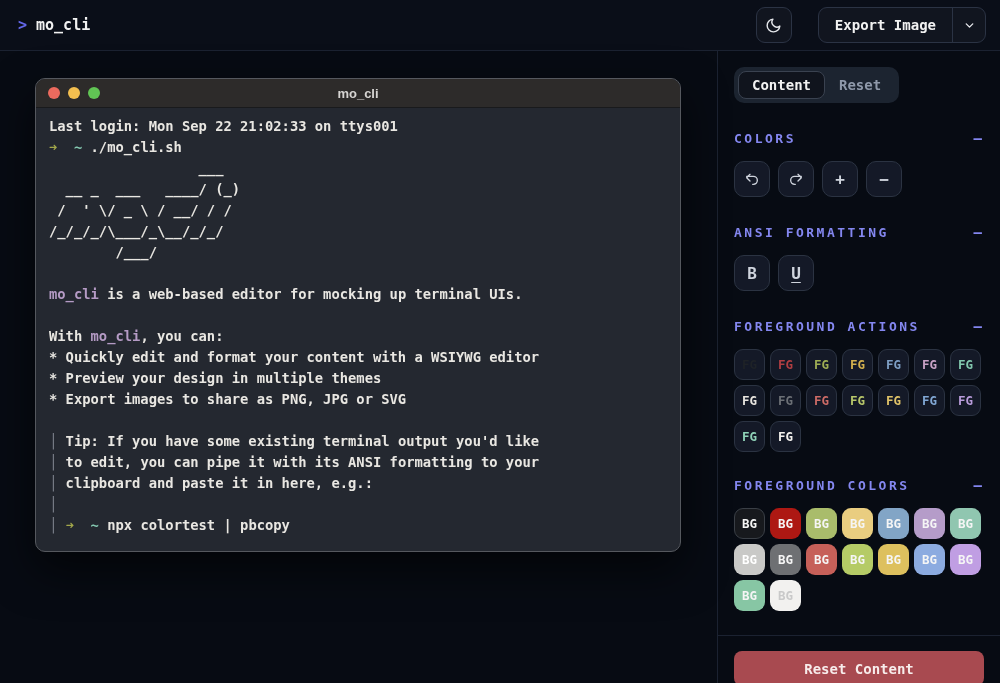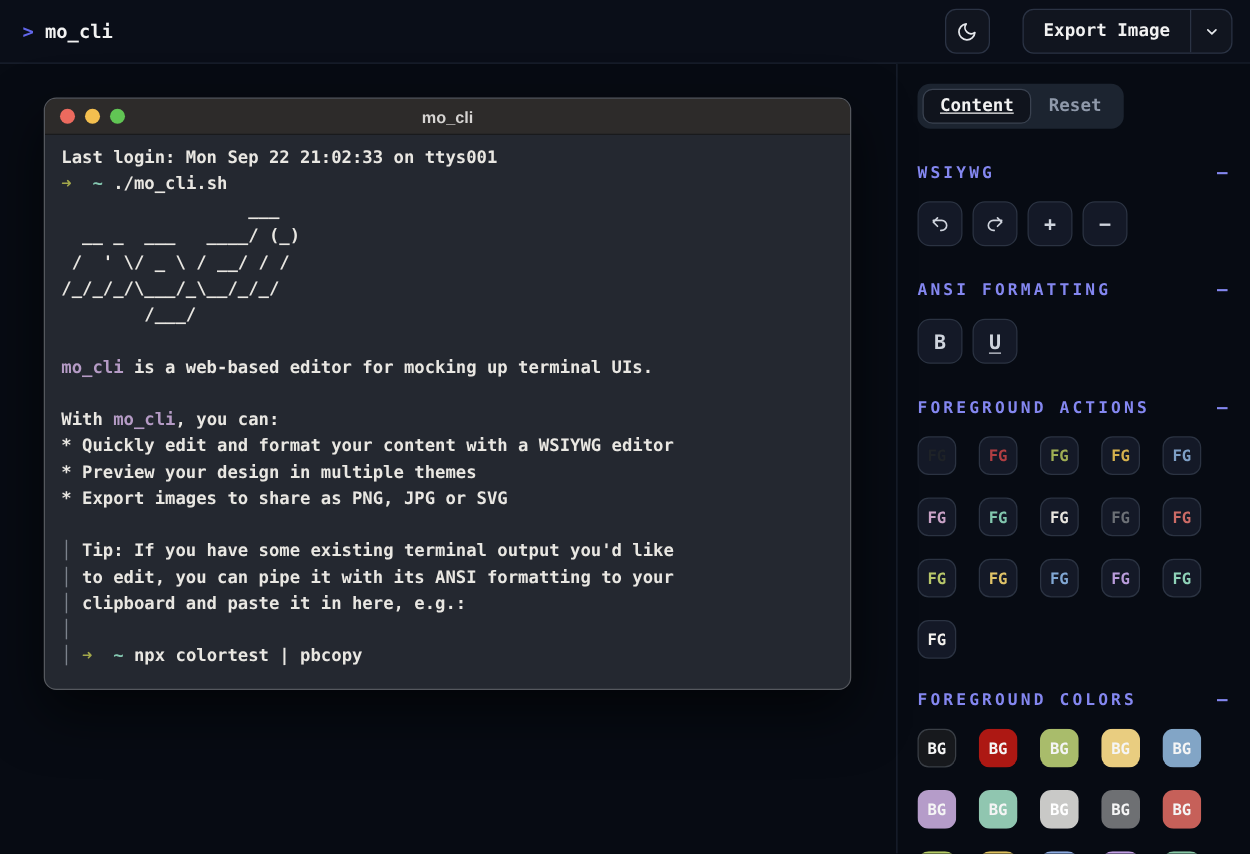--- a/index.html
+++ b/index.html
@@ -62,35 +62,35 @@
     white-space:pre; color:#e9e7e2; height:445px; cursor:text;
   }
   
   .tabs {
     display:inline-flex; background:#1c2430; border-radius:10px; padding:4px; margin-bottom:20px;
   }
   .tab {
     font-size:14px; font-weight:bold; padding:5px 13px; border-radius:8px; cursor:pointer;
     color:#8f99aa; border:1px solid transparent;
   }
-  .tab.active { background:#10141d; border-color:#3a4250; color:#f2f2f2;text-decoration:underline; }
+  .tab.active { background:#10141d; border-color:#3a4250; color:#f2f2f2; }
   .sec-head {
     display:flex; align-items:center; justify-content:space-between;
     margin:6px 0 14px 0;
   }
   .sec-title { font-size:13px; font-weight:bold; letter-spacing:2.5px; color:#8487f0; }
   .sec-collapse { color:#8487f0; font-weight:bold; cursor:pointer; font-size:14px; line-height:1; padding:2px; }
   .btn-row { display:flex; gap:8px; margin-bottom:26px; }
   .sq-btn {
     width:36px; height:36px; border-radius:10px; background:#141927; border:1px solid #2b3342;
     display:flex; align-items:center; justify-content:center; cursor:pointer;
     color:#cfd4dd; font-size:16px; font-weight:bold;
   }
   .sq-btn .u { text-decoration:underline; text-underline-offset:3px; }
-  .swatch-grid { display:flex; flex-wrap:wrap; gap:18px; margin-bottom:24px; width:250px; }
+  .swatch-grid { display:flex; flex-wrap:wrap; gap:5px; margin-bottom:24px; width:250px; }
   .swatch {
     width:31px; height:31px; border-radius:9px; display:flex; align-items:center; justify-content:center;
     font-size:12.5px; font-weight:bold; cursor:pointer;
   }
   .swatch.fg { background:#141927; border:1px solid #2b3342; }
   .swatch.bg { border:1px solid transparent; }
   .sidebar-footer { border-top:1px solid #1b2231; padding:15px 16px; }
   .reset-btn {
     width:100%; height:35px; border:none; border-radius:8px; background:#a84a50;
     color:#f7eceb; font-family:"DejaVu Sans Mono", monospace; font-size:14px; font-weight:bold;
@@ -148,21 +148,21 @@
 
     <div class="sidebar">
       <div class="sidebar-scroll">
 
         <div class="tabs">
           <div class="tab active">Content</div>
           <div class="tab">Reset</div>
         </div>
 
         <div class="sec-head">
-          <span class="sec-title">WSIYWG</span>
+          <span class="sec-title">COLORS</span>
           <span class="sec-collapse">—</span>
         </div>
         <div class="btn-row">
           <div class="sq-btn">
             <span>
               <svg width="16" height="16" viewBox="0 0 24 24" fill="none" stroke="#cfd4dd" stroke-width="2" stroke-linecap="round" stroke-linejoin="round">
                 <polyline points="9 5 4 10 9 15"></polyline>
                   <path d="M4 10h10a6 6 0 0 1 0 12h-1" transform="translate(0,-2)"></path>
               </svg>
             </span>

